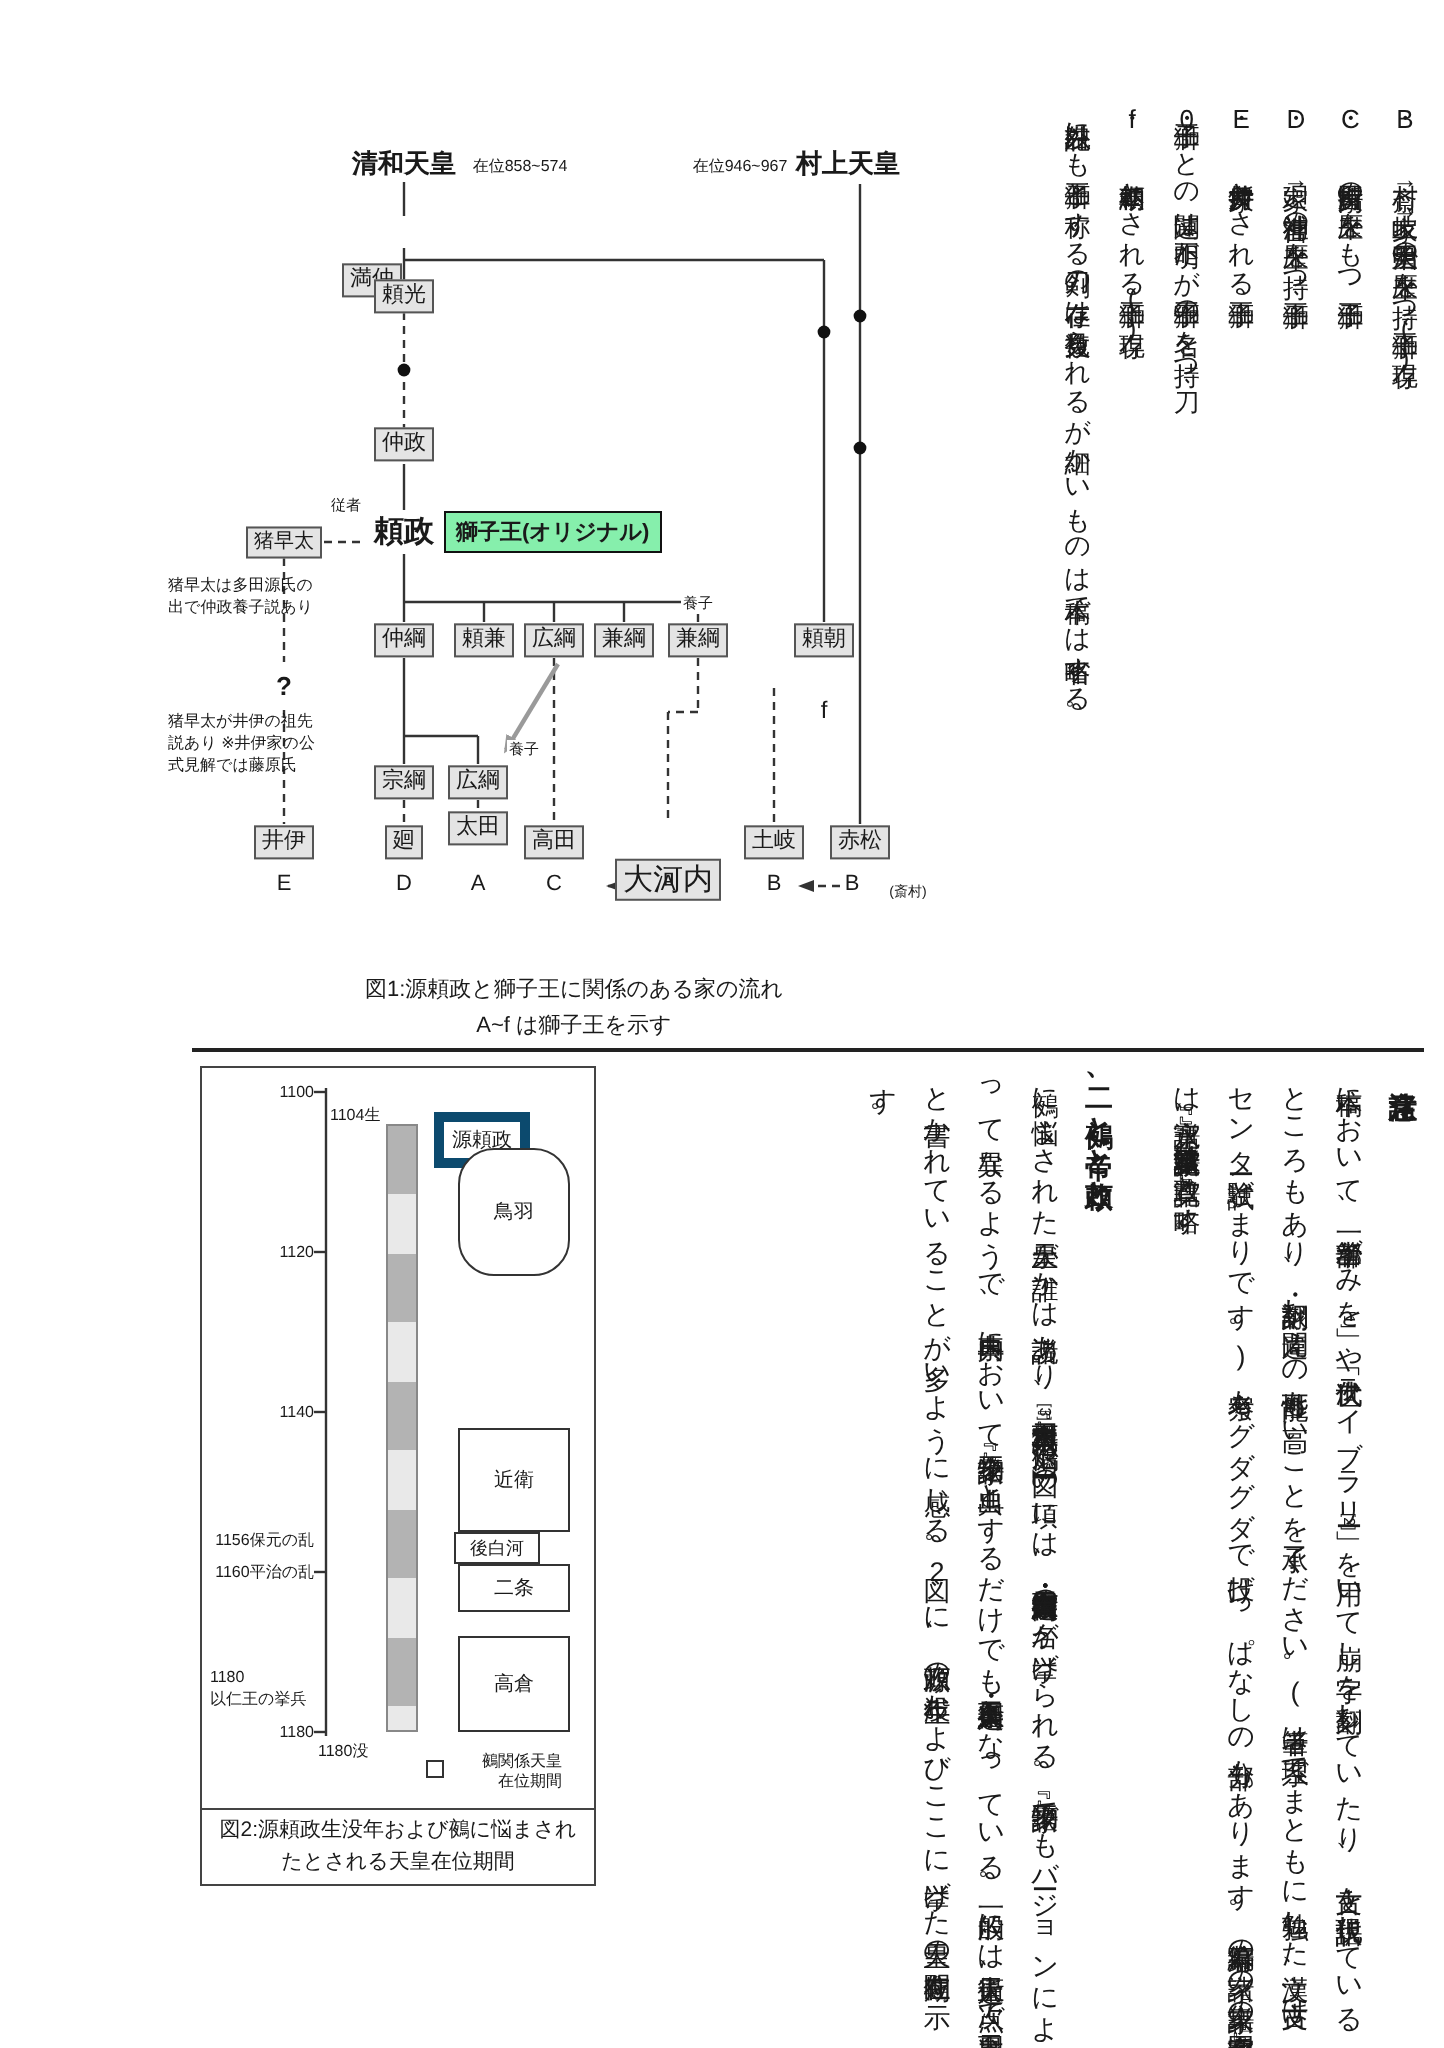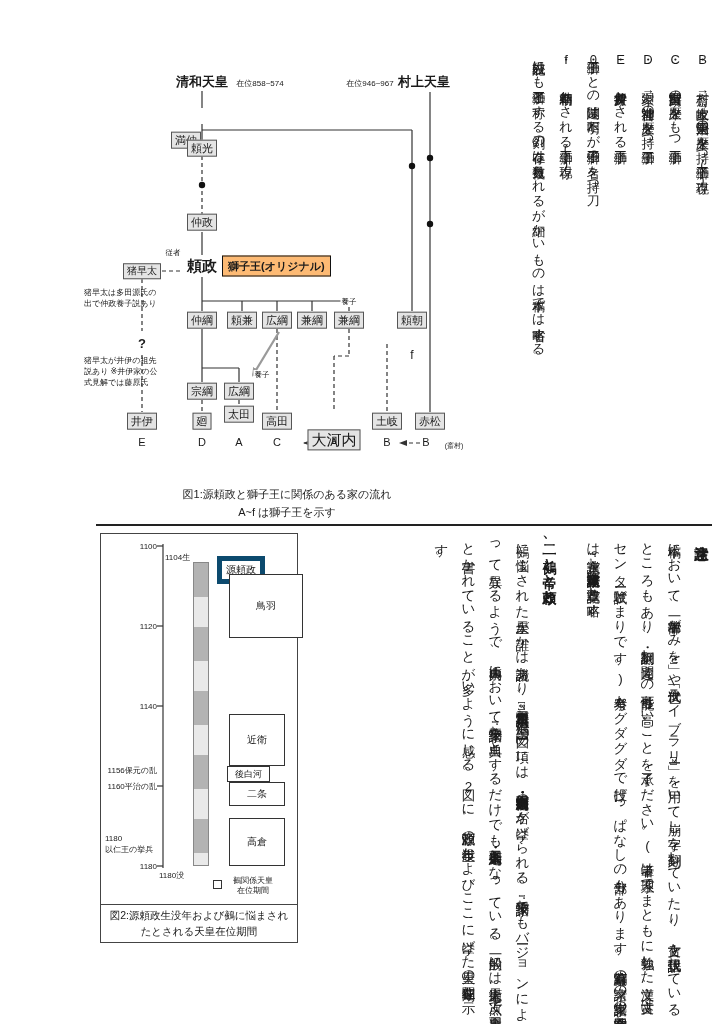--- a/index.html
+++ b/index.html
@@ -23,38 +23,38 @@
   .fig1 { position:absolute; left:82px; top:66px; width:412px; height:458px; font-size:11px; }
   .fig1 svg { position:absolute; left:0; top:0; }
   .f1-t { position:absolute; transform:translate(-50%,-50%); white-space:nowrap; }
   .f1-n { position:absolute; transform:translate(-50%,-50%); white-space:nowrap;
           border:1px solid #555; background:#e4e4e4; padding:1px 3px; line-height:1.15; }
   .b13 { font-weight:bold; font-size:13px; }
   .s8  { font-size:8px; }
   .s7  { font-size:7.5px; background:#fff; padding:0 1px; }
   .yorimasa { font-weight:bold; font-size:15px; }
   .shishio-box { position:absolute; left:140px; top:200px; transform:translate(0,-50%);
-          border:1.5px solid #111; background:#fdba74; font-weight:bold; font-size:11px; padding:2px 5px; white-space:nowrap; }
+          border:1.5px solid #111; background:#86efac; font-weight:bold; font-size:11px; padding:2px 5px; white-space:nowrap; }
   .f1-note { position:absolute; left:2px; width:76px; font-size:8px; line-height:1.35; }
   .letter { font-size:11px; }
   .f1-cap { position:absolute; transform:translate(-50%,0); font-size:11px; white-space:nowrap; }
 
   
   .fig2 { position:absolute; left:100px; top:533px; width:198px; height:410px; border:1px solid #444; background:#fff; }
   .fig2 svg { position:absolute; left:0; top:0; }
   .f2-lab { position:absolute; font-size:8px; white-space:nowrap; }
   .f2-yr { width:54px; text-align:right; transform:translate(0,-50%); left:2px; }
   .bar { position:absolute; left:92px; top:28px; width:16px; height:304px; border:1px solid #888;
          background:repeating-linear-gradient(180deg,#b3b3b3 0 34px,#e9e9e9 34px 64px); }
   .person-box { position:absolute; left:116px; top:22px; border:5px solid #0c4a6e; background:#fff;
          font-size:10px; padding:2px 4px; white-space:nowrap; }
   .emp { position:absolute; border:1.5px solid #333; background:#fff; display:flex;
          align-items:center; justify-content:center; font-size:10px; white-space:nowrap; }
   .legend-sq { position:absolute; left:112px; top:346px; width:9px; height:9px; border:1px solid #333; background:#fff; }
-  .legend-tx { position:absolute; left:124px; top:342px; width:56px; font-size:8px; line-height:1.25; text-align:center; }
+  .legend-tx { position:absolute; left:124px; top:342px; width:56px; font-size:8px; line-height:1.25; text-align:right; }
   .f2-caption { position:absolute; left:0; right:0; bottom:0; height:38px; border-top:1px solid #444;
          display:flex; align-items:center; justify-content:center; text-align:center;
          font-size:10.5px; line-height:1.45; padding:2px 6px; }
 </style>
 </head>
 <body>
 
 <div class="page">
 
   <div class="vtext top-right">
@@ -198,21 +198,21 @@
     <div class="f2-lab f2-yr" style="top:236px;">1156保元の乱</div>
     <div class="f2-lab f2-yr" style="top:252px;">1160平治の乱</div>
     <div class="f2-lab" style="left:4px;top:300px;">1180</div>
     <div class="f2-lab" style="left:4px;top:310px;">以仁王の挙兵</div>
 
     <div class="f2-lab" style="left:64px;top:18px;text-align:center;">1104生</div>
     <div class="bar"></div>
     <div class="person-box">源頼政</div>
     <div class="f2-lab" style="left:58px;top:336px;">1180没</div>
 
-    <div class="emp" style="left:128px;top:40px;width:74px;height:64px;">鳥羽</div>
+    <div class="emp" style="left:128px;top:40px;width:56px;height:64px;border-radius:18px;">鳥羽</div>
     <div class="emp" style="left:128px;top:180px;width:56px;height:52px;">近衛</div>
     <div class="emp" style="left:126px;top:232px;width:43px;height:16px;font-size:9px;">後白河</div>
     <div class="emp" style="left:128px;top:248px;width:56px;height:24px;">二条</div>
     <div class="emp" style="left:128px;top:284px;width:56px;height:48px;">高倉</div>
 
     <div class="legend-sq"></div>
     <div class="legend-tx">
       <div>鵺関係天皇</div>
       <div>在位期間</div>
     </div>

